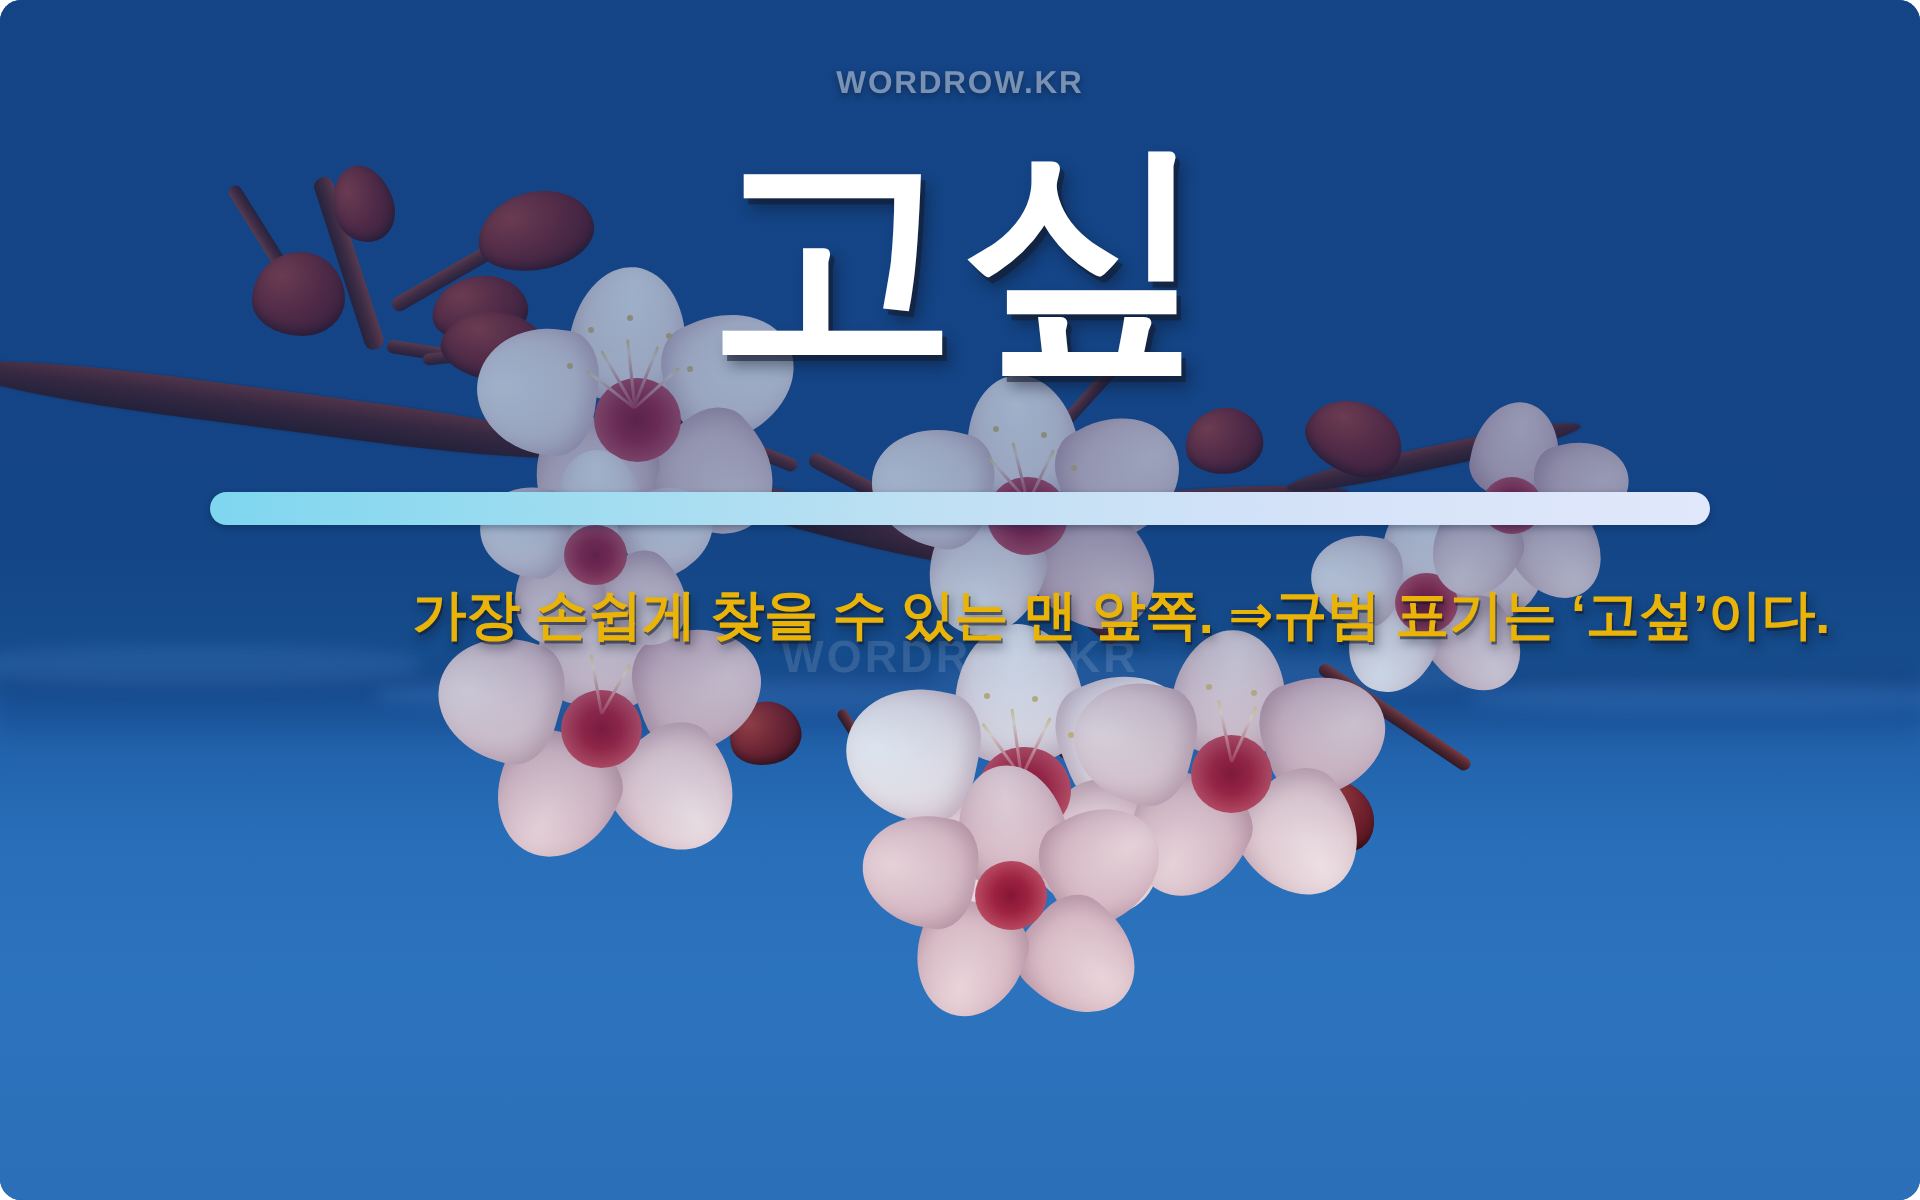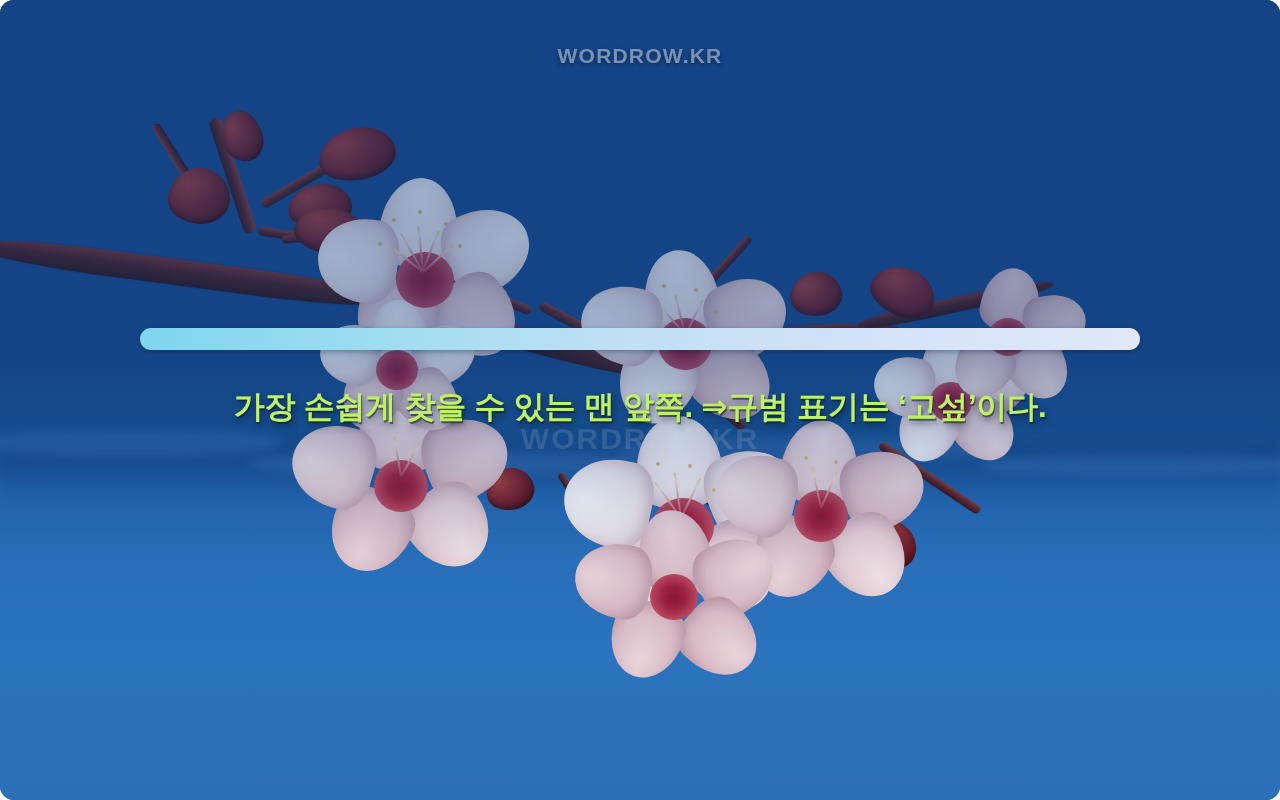--- a/index.html
+++ b/index.html
@@ -187,24 +187,24 @@
     background: linear-gradient(to right, #7ed6ef 0%, #9cdcf0 22%, #bfe0f3 48%, #d4e2f8 72%, #e1e8fb 100%);
     box-shadow: 0 2px 5px rgba(8,25,55,0.35);
   }
 
   
   .definition {
     position: absolute;
     top: 386px;
     left: 60px;
     right: 60px;
-    text-align: center;
-    font-size: 31px;
+    text-align: right;
+    font-size: 36px;
     font-weight: 700;
-    color: #bef264;
+    color: #eab308;
     letter-spacing: -0.2px;
     text-shadow:
        1px 2px 0 rgba(18,26,44,0.55),
        2px 4px 7px rgba(8,16,32,0.50);
     white-space: nowrap;
   }
 </style>
 </head>
 <body>
 
@@ -353,20 +353,21 @@
       <div class="petal pink" style="left:72px; top:70px; width:58px; height:62px; transform:rotate(146deg);"></div>
       <div class="petal pink" style="left:16px; top:70px; width:58px; height:60px; transform:rotate(210deg);"></div>
       <div class="center" style="left:50px; top:50px; width:40px; height:38px;"></div>
     </div>
   </div>
 
   <div class="tint"></div>
 
   <div class="wm-top">WORDROW.KR</div>
 
+  <div class="headline">고싶</div>
 
   <div class="bar-wrap">
     <div class="bar"></div>
   </div>
 
   <div class="wm-mid">WORDROW.KR</div>
 
   <div class="definition">가장 손쉽게 찾을 수 있는 맨 앞쪽. ⇒규범 표기는 ‘고섶’이다.</div>
 
 </div>

